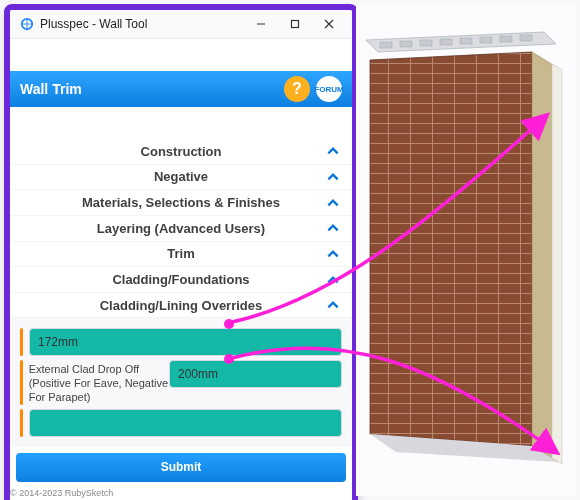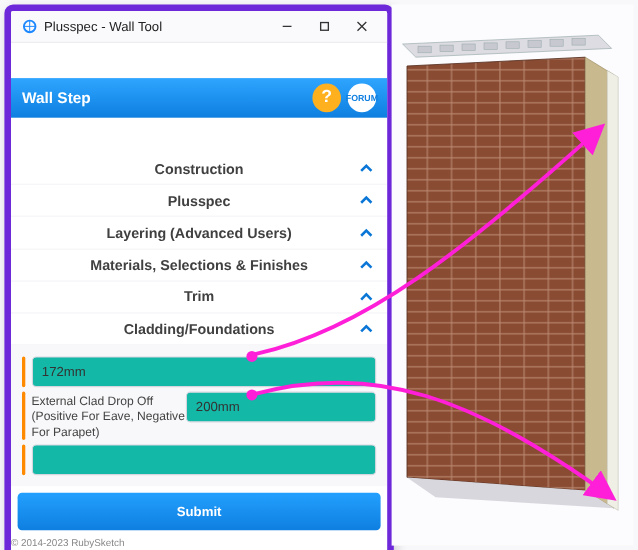--- a/index.html
+++ b/index.html
@@ -185,70 +185,78 @@
         </svg>
     </span>
     <span class="win-btn">
       <svg viewBox="0 0 10 10">
           <path d="M1 1l8 8M9 1l-8 8" stroke="#333" stroke-width="1.2"></path>
         </svg>
     </span>
   </div>
 
   <div class="toolbar">
-    <span>Wall Step</span>
+    <span>Wall Trim</span>
     <span class="spacer"></span>
     <span class="round">?</span>
     <span class="round forum">FORUM</span>
   </div>
 
   <div class="sections">
 
     <div class="section-head">
       <span>Construction</span>
       <span class="chev">
         <svg viewBox="0 0 12 12">
             <path d="M2 8l4-4 4 4" fill="none" stroke="#0a76d6" stroke-width="2"></path>
           </svg>
       </span>
     </div>
     <div class="section-head">
-      <span>Plusspec</span>
+      <span>Negative</span>
+      <span class="chev">
+        <svg viewBox="0 0 12 12">
+            <path d="M2 8l4-4 4 4" fill="none" stroke="#0a76d6" stroke-width="2"></path>
+          </svg>
+      </span>
+    </div>
+    <div class="section-head">
+      <span>Materials, Selections &amp; Finishes</span>
       <span class="chev">
         <svg viewBox="0 0 12 12">
             <path d="M2 8l4-4 4 4" fill="none" stroke="#0a76d6" stroke-width="2"></path>
           </svg>
       </span>
     </div>
     <div class="section-head">
       <span>Layering (Advanced Users)</span>
       <span class="chev">
         <svg viewBox="0 0 12 12">
             <path d="M2 8l4-4 4 4" fill="none" stroke="#0a76d6" stroke-width="2"></path>
           </svg>
       </span>
     </div>
     <div class="section-head">
-      <span>Materials, Selections &amp; Finishes</span>
-      <span class="chev">
-        <svg viewBox="0 0 12 12">
-            <path d="M2 8l4-4 4 4" fill="none" stroke="#0a76d6" stroke-width="2"></path>
-          </svg>
-      </span>
-    </div>
-    <div class="section-head">
       <span>Trim</span>
       <span class="chev">
         <svg viewBox="0 0 12 12">
             <path d="M2 8l4-4 4 4" fill="none" stroke="#0a76d6" stroke-width="2"></path>
           </svg>
       </span>
     </div>
     <div class="section-head">
       <span>Cladding/Foundations</span>
+      <span class="chev">
+        <svg viewBox="0 0 12 12">
+            <path d="M2 8l4-4 4 4" fill="none" stroke="#0a76d6" stroke-width="2"></path>
+          </svg>
+      </span>
+    </div>
+    <div class="section-head">
+      <span>Cladding/Lining Overrides</span>
       <span class="chev">
         <svg viewBox="0 0 12 12">
             <path d="M2 8l4-4 4 4" fill="none" stroke="#0a76d6" stroke-width="2"></path>
           </svg>
       </span>
     </div>
 
     <div class="override-block">
 
       <div class="field-row">

